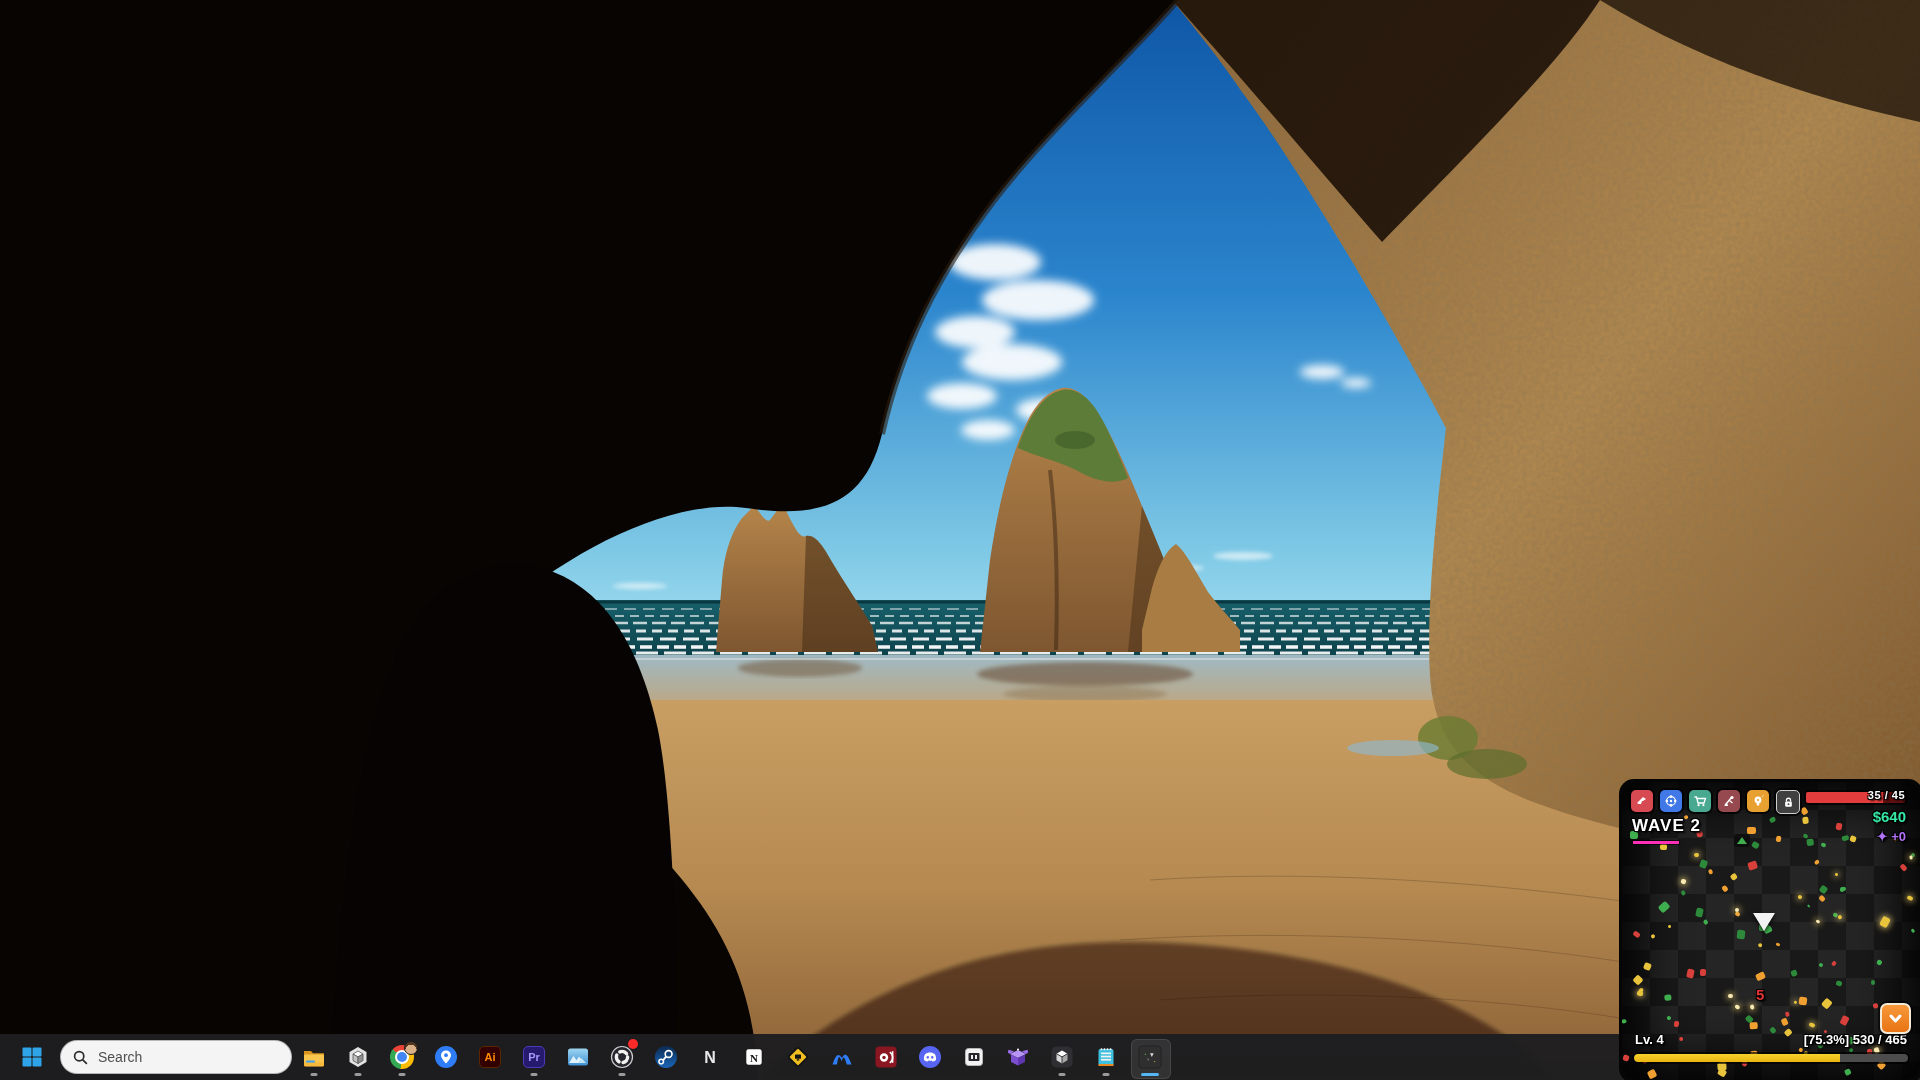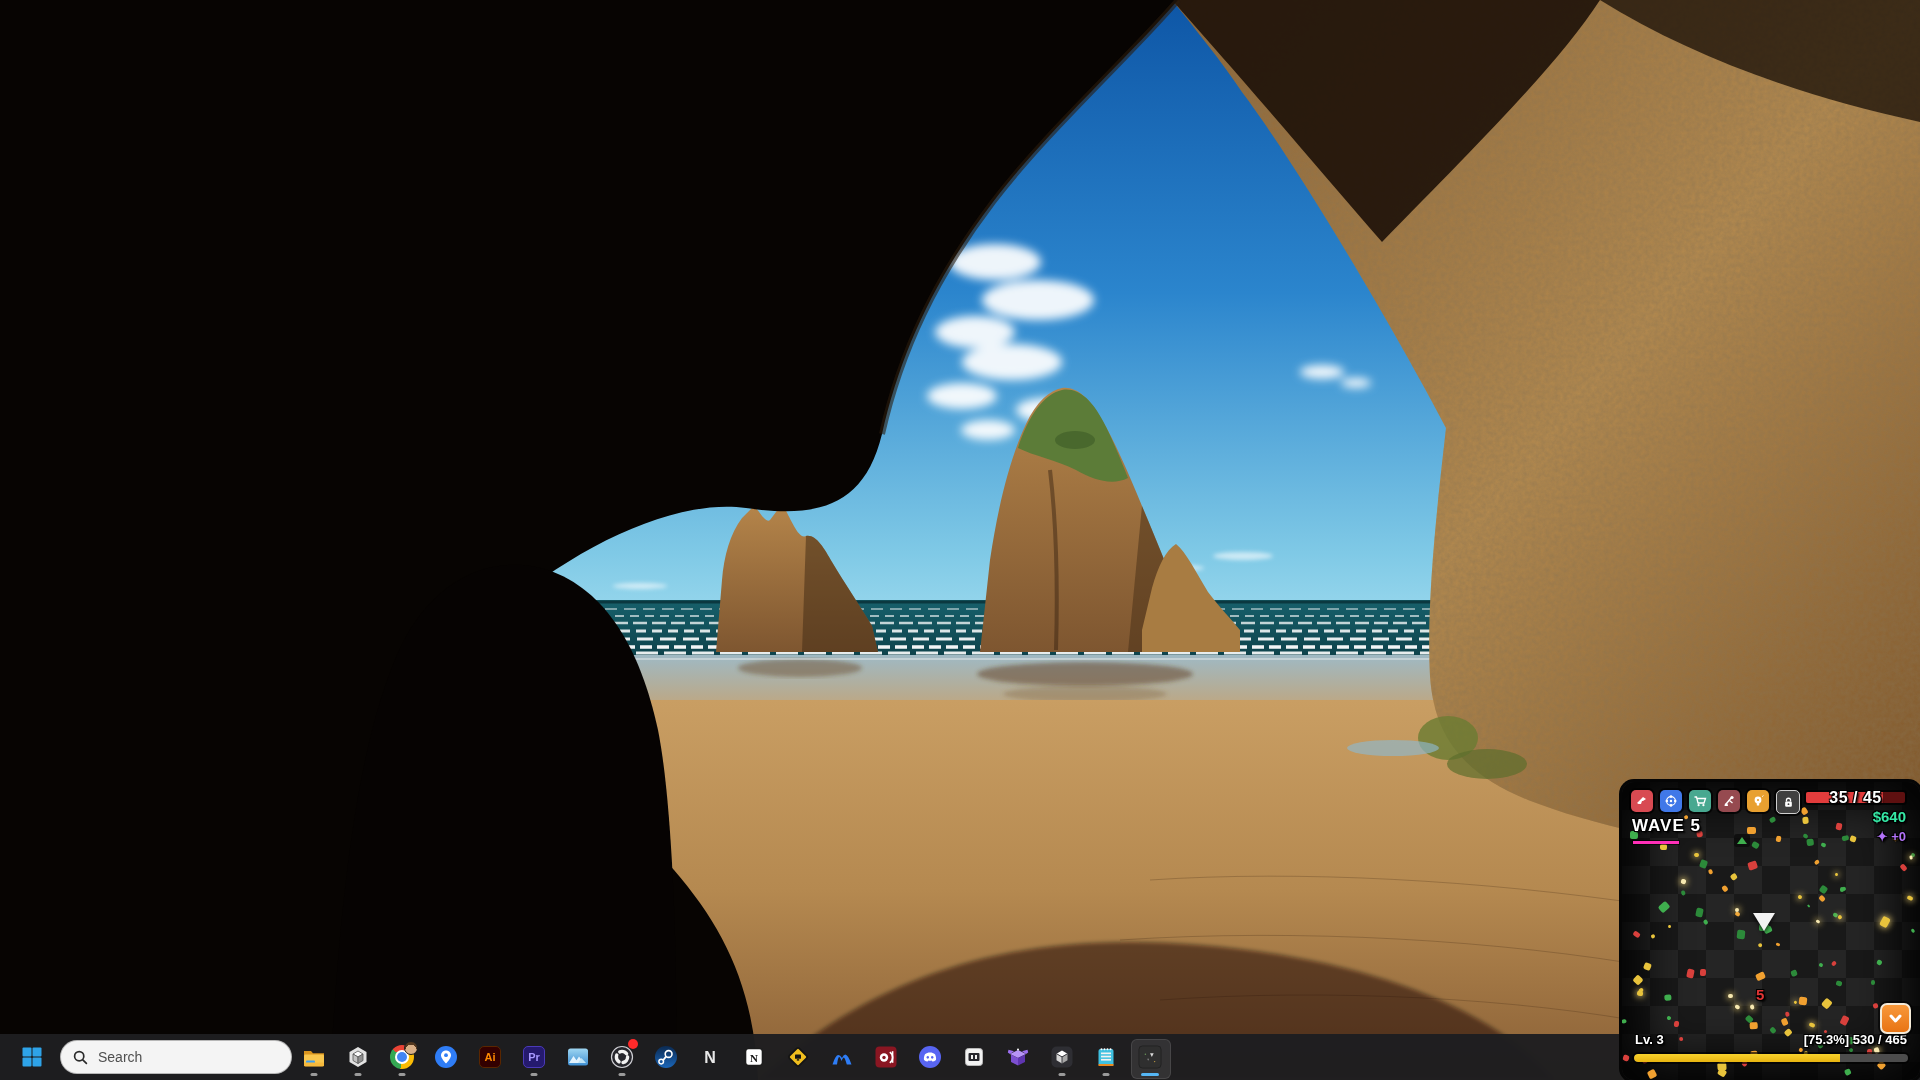--- a/index.html
+++ b/index.html
@@ -41,21 +41,21 @@
     background-size:56px 56px;overflow:hidden;
     box-shadow:0 0 0 3px #050505, inset 0 0 46px 20px rgba(0,0,0,.9);}
   .hud{position:absolute;color:#fff;font-weight:800;
     text-shadow:1px 1px 0 #000,-1px 1px 0 #000,1px -1px 0 #000,-1px -1px 0 #000,2px 2px 2px #000;}
   #g-toolbar{position:absolute;left:9px;top:8px;display:flex;gap:7px;}
   .g-btn{width:22px;height:22px;border-radius:5px;display:flex;align-items:center;justify-content:center;
     box-shadow:0 0 0 2px rgba(0,0,0,.75);cursor:pointer;}
   #g-health{position:absolute;left:184px;top:10px;width:99px;height:11px;background:#5e1010;
     border-radius:2px;box-shadow:0 0 0 2px rgba(0,0,0,.7);}
   #g-health .fill{height:100%;background:#e23c3c;border-radius:2px 0 0 2px;}
-  #g-health .txt{position:absolute;inset:-3px 0 0 0;text-align:center;font-size:16px;letter-spacing:.5px;}
+  #g-health .txt{position:absolute;inset:-3px 0 0 0;text-align:right;font-size:11px;letter-spacing:.5px;}
   #g-money{right:14px;top:26px;font-size:15px;color:#35e8a5;}
   #g-bonus{right:14px;top:47px;font-size:13px;color:#b272f8;}
   #g-wave{left:10px;top:34px;font-size:17px;letter-spacing:1px;}
   #g-waveBar{position:absolute;left:11px;top:59px;width:46px;height:3px;background:#ff2fb8;
     box-shadow:0 0 0 1px rgba(0,0,0,.6);}
   #g-marker{position:absolute;left:112px;top:52px;width:16px;height:13px;background:rgba(10,10,10,.75);
     border-radius:3px;display:flex;align-items:center;justify-content:center;}
   #g-marker i{width:0;height:0;border-left:5px solid transparent;border-right:5px solid transparent;
     border-bottom:7px solid #3fae4e;}
   #g-player{position:absolute;left:131px;top:131px;width:0;height:0;border-left:11px solid transparent;
@@ -586,30 +586,30 @@
       </div>
     </div>
 
     <div id="g-health">
       <div class="fill" style="width: 78%;"></div>
       <div class="txt hud">35 / 45</div>
     </div>
     <div class="hud" id="g-money">$640</div>
     <div class="hud" id="g-bonus"><span>✦</span> <span>+0</span></div>
 
-    <div class="hud" id="g-wave">WAVE 5</div>
+    <div class="hud" id="g-wave">WAVE 2</div>
     <div id="g-waveBar"></div>
 
     <div id="g-marker">
         <i></i>
       </div>
     <div id="g-player"></div>
     <div class="hud" id="g-damage">5</div>
 
-    <div class="hud" id="g-level">Lv. 3</div>
+    <div class="hud" id="g-level">Lv. 4</div>
     <div class="hud" id="g-xp-label">[75.3%] 530 / 465</div>
     <div id="g-xpbar">
       <div class="fill" style="width: 75.3%;"></div>
     </div>
     <div id="g-chevron">
       <svg width="15" height="15" viewBox="0 0 15 15">
         <polyline points="3,5 7.5,10 12,5" fill="none" stroke="#fff" stroke-width="3" stroke-linecap="round" stroke-linejoin="round"></polyline>
       </svg>
     </div>
   </div>

